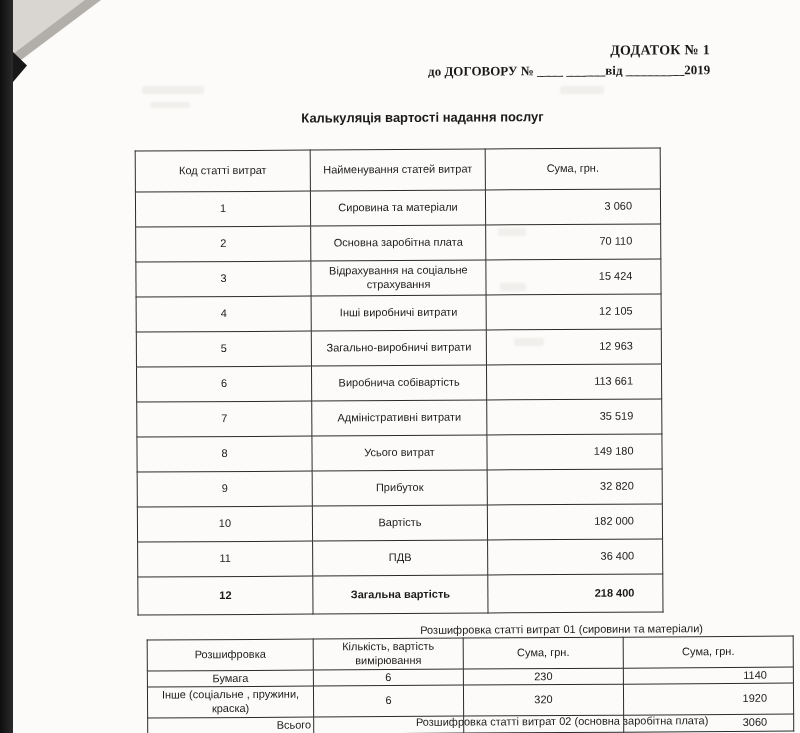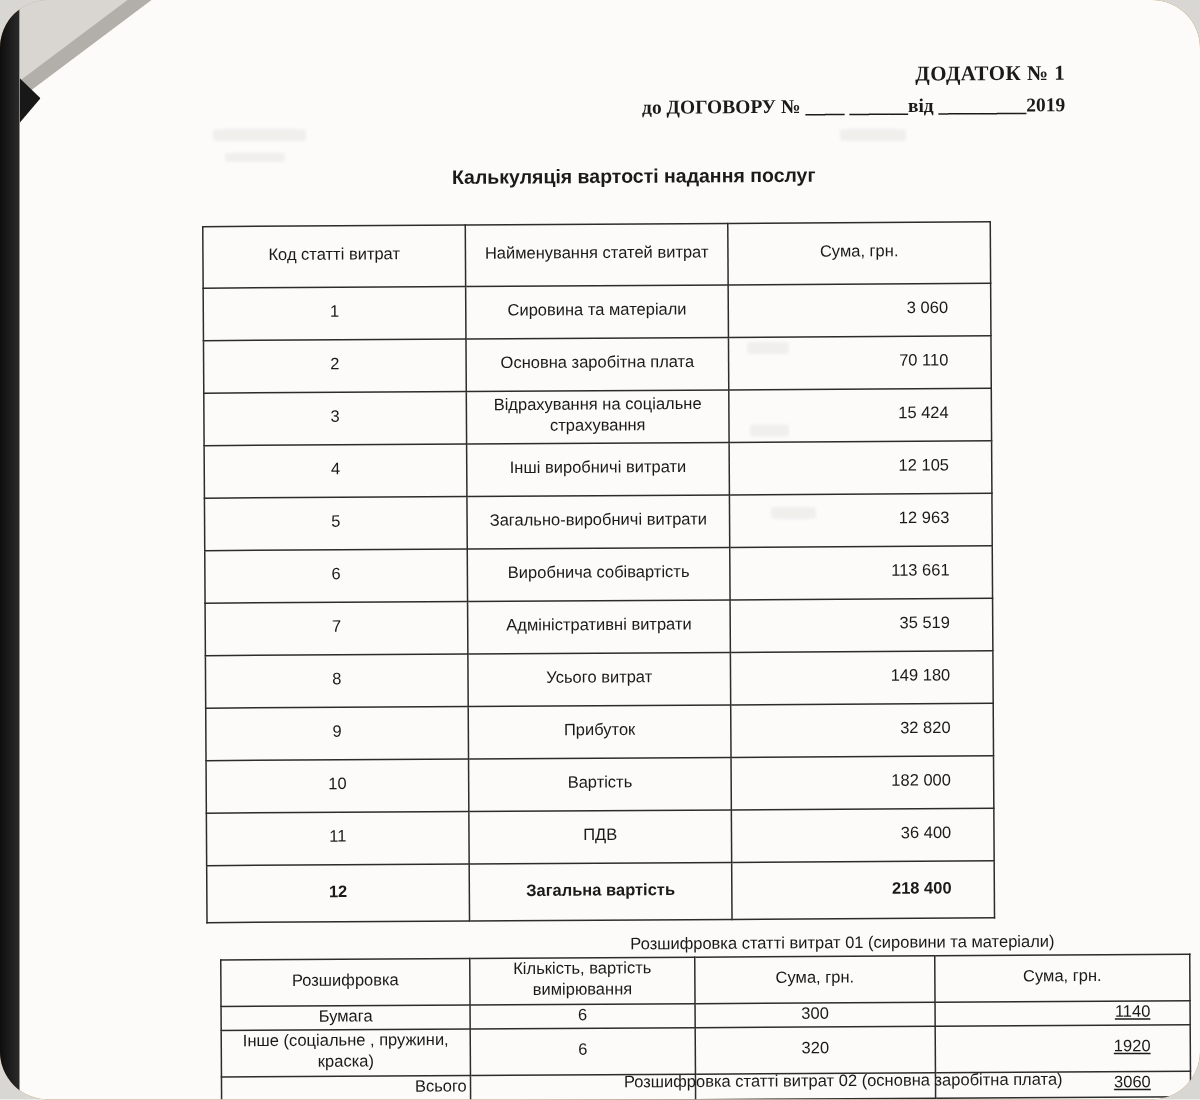--- a/index.html
+++ b/index.html
@@ -5,21 +5,21 @@
   * { margin:0; padding:0; box-sizing:border-box; }
   html,body { width:800px; height:733px; }
   body {
     background:#d9d7d3;
     font-family:"Liberation Sans", sans-serif;
     color:#1a1a1a;
     overflow:hidden;
   }
   .scan {
     position:relative; width:800px; height:733px;
-    background:#a16207; overflow:hidden;border-radius:32px;
+    background:#22c55e; overflow:hidden;
   }
   .paper {
     position:absolute; left:12px; top:0; width:788px; height:733px;
     background:#fcfbf9;
   }
   
   .edge-black {
     position:absolute; left:0; top:0; width:13px; height:733px;
     background:linear-gradient(to right,#0e0e0e,#2b2b2b);
   }
@@ -78,21 +78,21 @@
 
   .bd-title-1 {
     position:absolute; top:624px; left:330px; width:460px;
     text-align:center; font-size:11px;
   }
   .bd-table { position:absolute; left:145px; top:638px; width:646px; }
   .bd-table td { text-align:center; padding:1px 2px; }
   .bd-table .head-row td { height:17px; }
   .bd-table .r-small td { height:16px; }
   .bd-table .r-tall td { height:30px; }
-  .bd-table .d-sum { text-align:right; padding-right:26px;text-decoration:underline; }
+  .bd-table .d-sum { text-align:right; padding-right:26px; }
   .bd-table .d-total-name { text-align:right; padding-left:3px; }
 
   .bd-title-2 {
     position:absolute; top:716px; left:330px; width:460px;
     text-align:center; font-size:11px;
   }
 </style>
 </head>
 <body>
 
@@ -199,21 +199,21 @@
       <tbody>
         <tr class="head-row">
           <td>Розшифровка</td>
           <td>Кількість, вартість вимірювання</td>
           <td>Сума, грн.</td>
           <td>Сума, грн.</td>
         </tr>
         <tr class="r-small">
           <td>Бумага</td>
           <td>6</td>
-          <td>300</td>
+          <td>230</td>
           <td class="d-sum">1140</td>
         </tr>
         <tr class="r-tall">
           <td>Інше (соціальне , пружини, краска)</td>
           <td>6</td>
           <td>320</td>
           <td class="d-sum">1920</td>
         </tr>
         <tr class="r-small">
           <td class="d-total-name">Всього</td>

